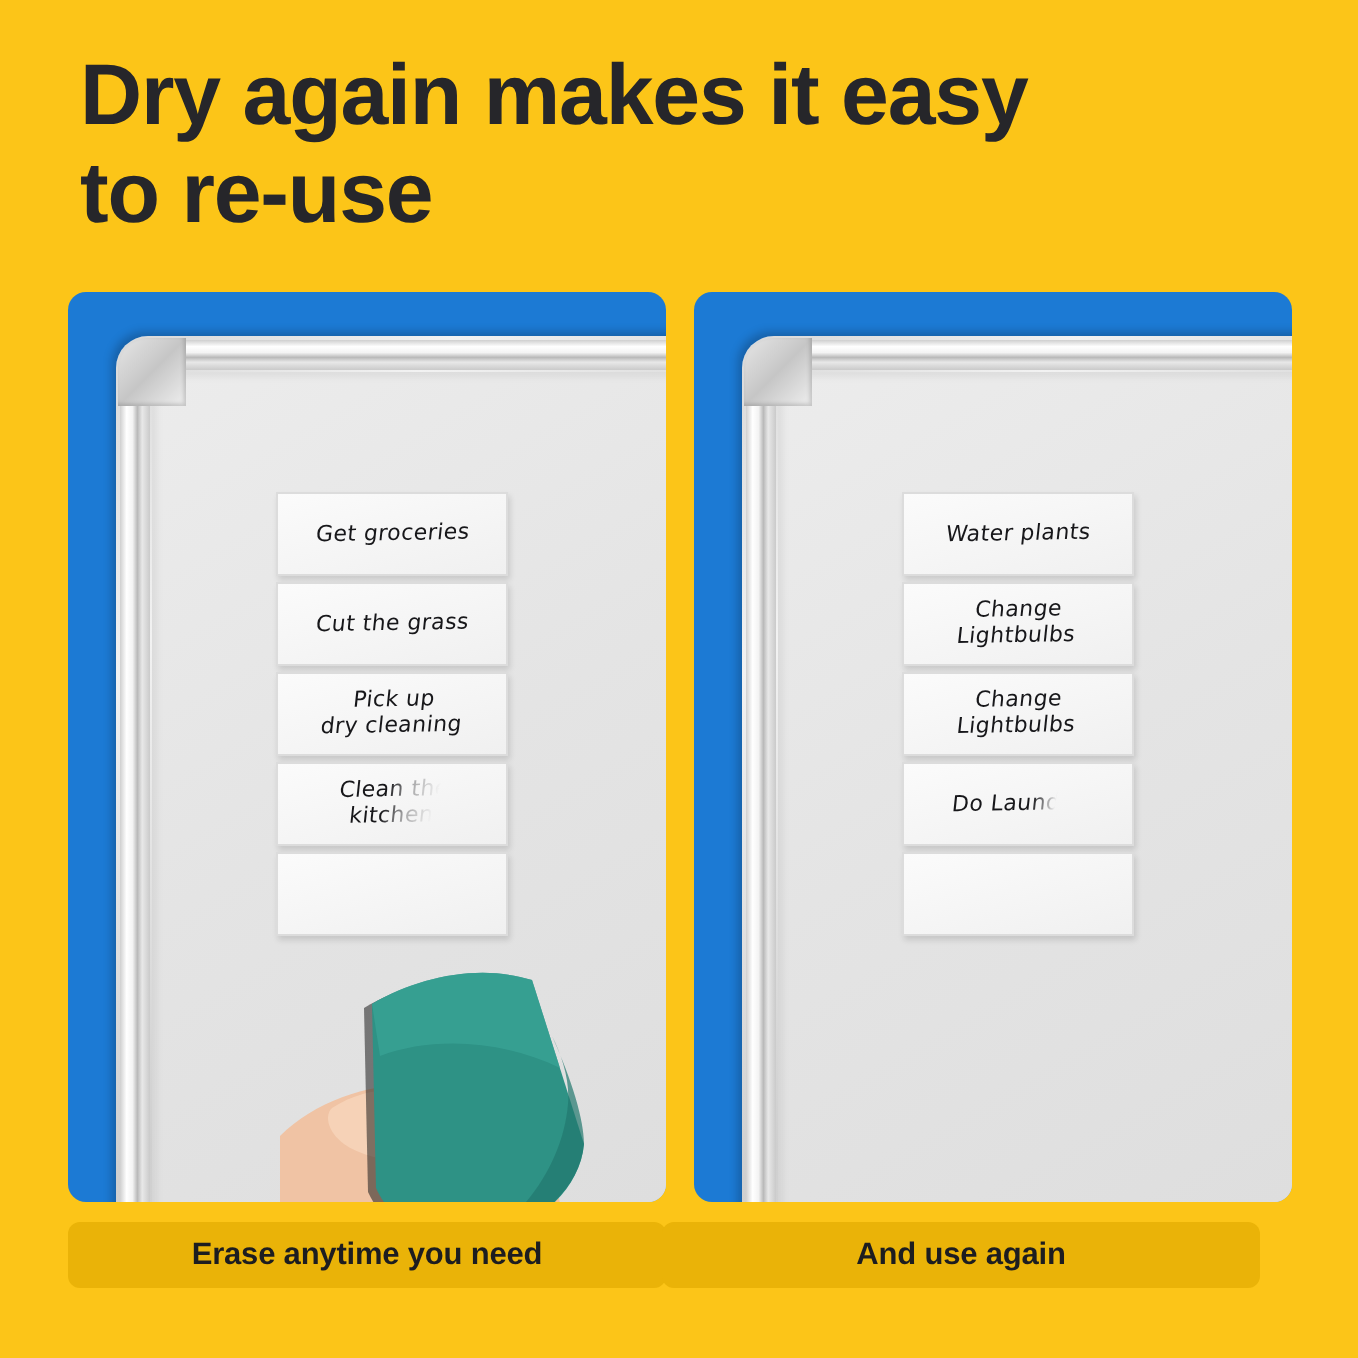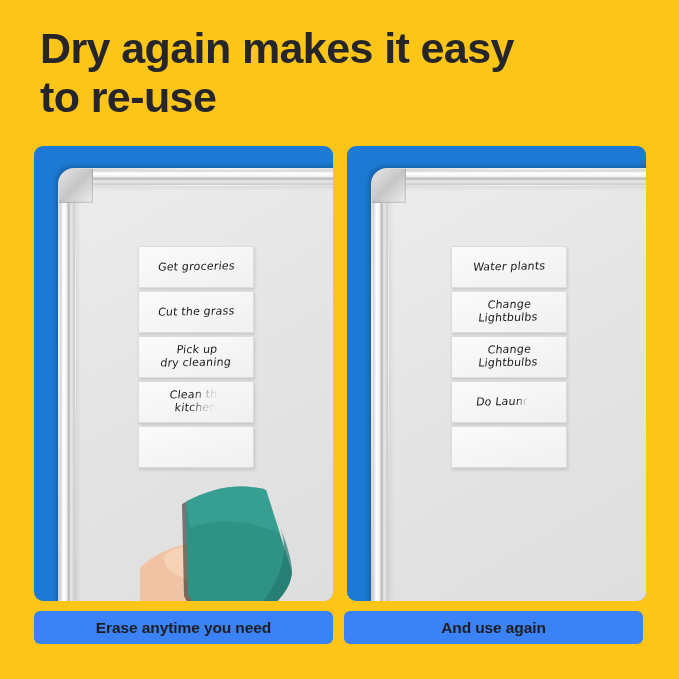--- a/index.html
+++ b/index.html
@@ -127,32 +127,32 @@
 
   
   .eraser-wrap{position:absolute;left:176px;top:330px;width:150px;height:140px;}
 
   
   .caption{
     position:absolute;
     top:611px;
     height:33px;
     width:299px;
-    background:#3b82f6;
+    background:#eab308;
     border-radius:6px;
     display:flex;
     align-items:center;
     justify-content:center;
     font-size:15.5px;
     font-weight:bold;
     color:#1d1d20;
     letter-spacing:-0.1px;
   }
   .caption.left{left:34px;}
-  .caption.right{left:344px;}
+  .caption.right{left:331px;}
 </style>
 </head>
 <body>
 
 <div class="headline">Dry again makes it easy
 to re-use</div>
 
 <div class="panel left">
   <div class="board">
     <div class="surface">

